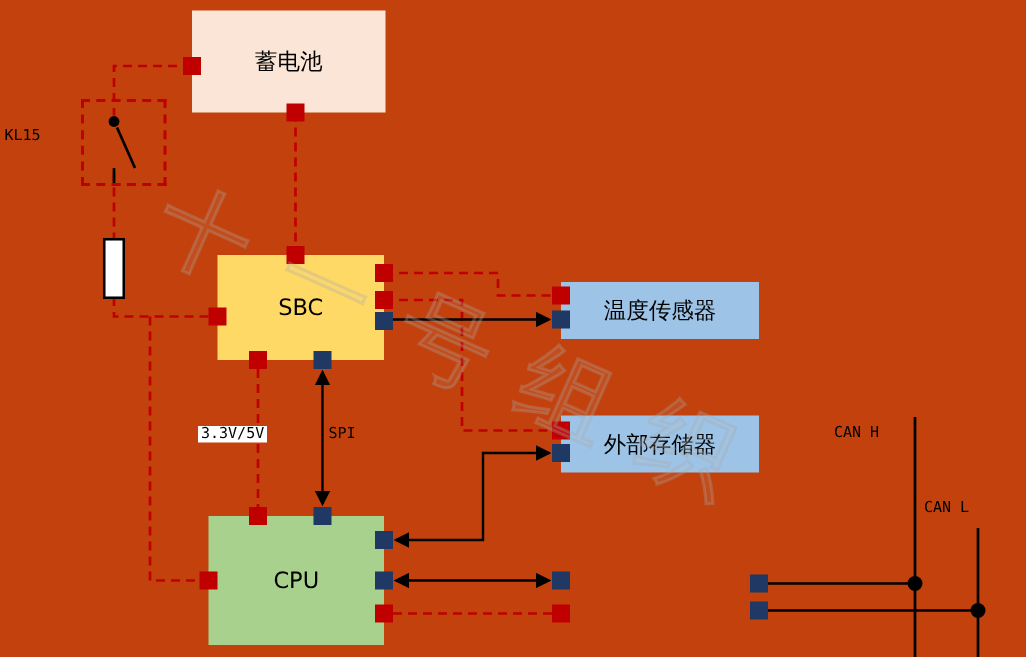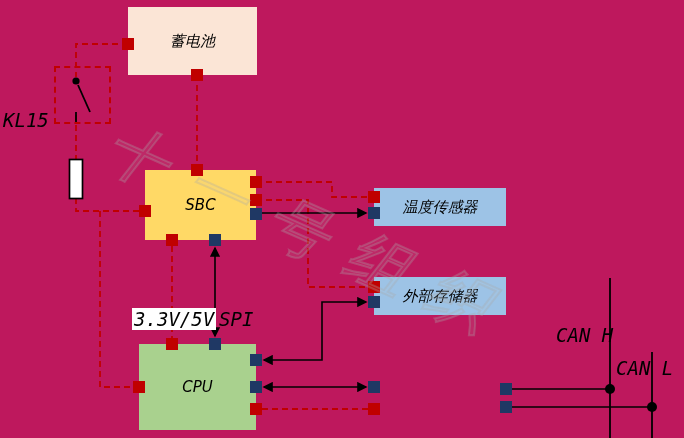--- a/index.html
+++ b/index.html
@@ -1,32 +1,32 @@
 <!DOCTYPE html>
 <html><head>
 <meta charset="utf-8">
 <style>
   html,body{margin:0;padding:0;background:#fff;}
-  #stage{position:relative;width:684px;height:438px;background:#be185d;overflow:hidden;
-         font-family:"DejaVu Sans",sans-serif;font-style:italic;}
+  #stage{position:relative;width:684px;height:438px;background:#c2410c;overflow:hidden;
+         font-family:"DejaVu Sans",sans-serif;}
   .blk{position:absolute;display:flex;flex-direction:column;align-items:center;justify-content:center;
        font-size:15px;color:#000;line-height:1.35;text-align:center;}
   .battery{left:128px;top:7px;width:129px;height:68px;background:#fbe5d6;}
   .sbc{left:145px;top:170px;width:111px;height:70px;background:#ffd966;}
   .cpu{left:139px;top:344px;width:117px;height:86px;background:#a9d18e;}
   .periph{background:#9dc3e6;width:132px;height:38px;}
   .temp{left:374px;top:188px;}
   .mem{left:374px;top:277px;}
   .can{left:374px;top:379px;}
   .kl15box{position:absolute;left:54px;top:66px;width:57px;height:58px;
            border:2px dashed #c00000;box-sizing:border-box;background:transparent;}
   .pin{position:absolute;width:12px;height:12px;}
   .pin.red{background:#c00000;}
   .pin.navy{background:#1f3864;}
-  .lbl{position:absolute;font-family:"DejaVu Sans Mono",monospace;font-size:19px;color:#000;margin-top:24px;}
+  .lbl{position:absolute;font-family:"DejaVu Sans Mono",monospace;font-size:10px;color:#000;}
   .lbl.bg{background:#ffffff;padding:0 2px;}
   svg.wires{position:absolute;left:0;top:0;width:684px;height:438px;pointer-events:none;}
   .wm{position:absolute;left:125px;top:105px;width:560px;font-size:62px;letter-spacing:26px;
       color:rgba(200,200,200,0.10);-webkit-text-stroke:2px rgba(170,170,170,0.30);
       transform:rotate(24deg);transform-origin:left top;white-space:nowrap;pointer-events:none;
       font-family:"DejaVu Sans",sans-serif;}
 </style>
 </head>
 <body>
 
@@ -111,18 +111,18 @@
   <div class="pin red" style="left:368px;top:281px"></div>
   <div class="pin navy" style="left:368px;top:296px"></div>
   <div class="pin navy" style="left:368px;top:381px"></div>
   <div class="pin red" style="left:368px;top:403px"></div>
   <div class="pin navy" style="left:500px;top:383px"></div>
   <div class="pin navy" style="left:500px;top:401px"></div>
 
   <div class="lbl" style="left:3px;top:85px">KL15</div>
   <div class="lbl bg" style="left:132px;top:284px">3.3V/5V</div>
   <div class="lbl" style="left:219px;top:284px">SPI</div>
-  <div class="lbl" style="left:556px;top:300px">CAN H</div>
+  <div class="lbl" style="left:556px;top:283px">CAN H</div>
   <div class="lbl" style="left:616px;top:333px">CAN L</div>
 
   <div class="wm">十一号组织</div>
 
 </div>
 
 </body></html>

